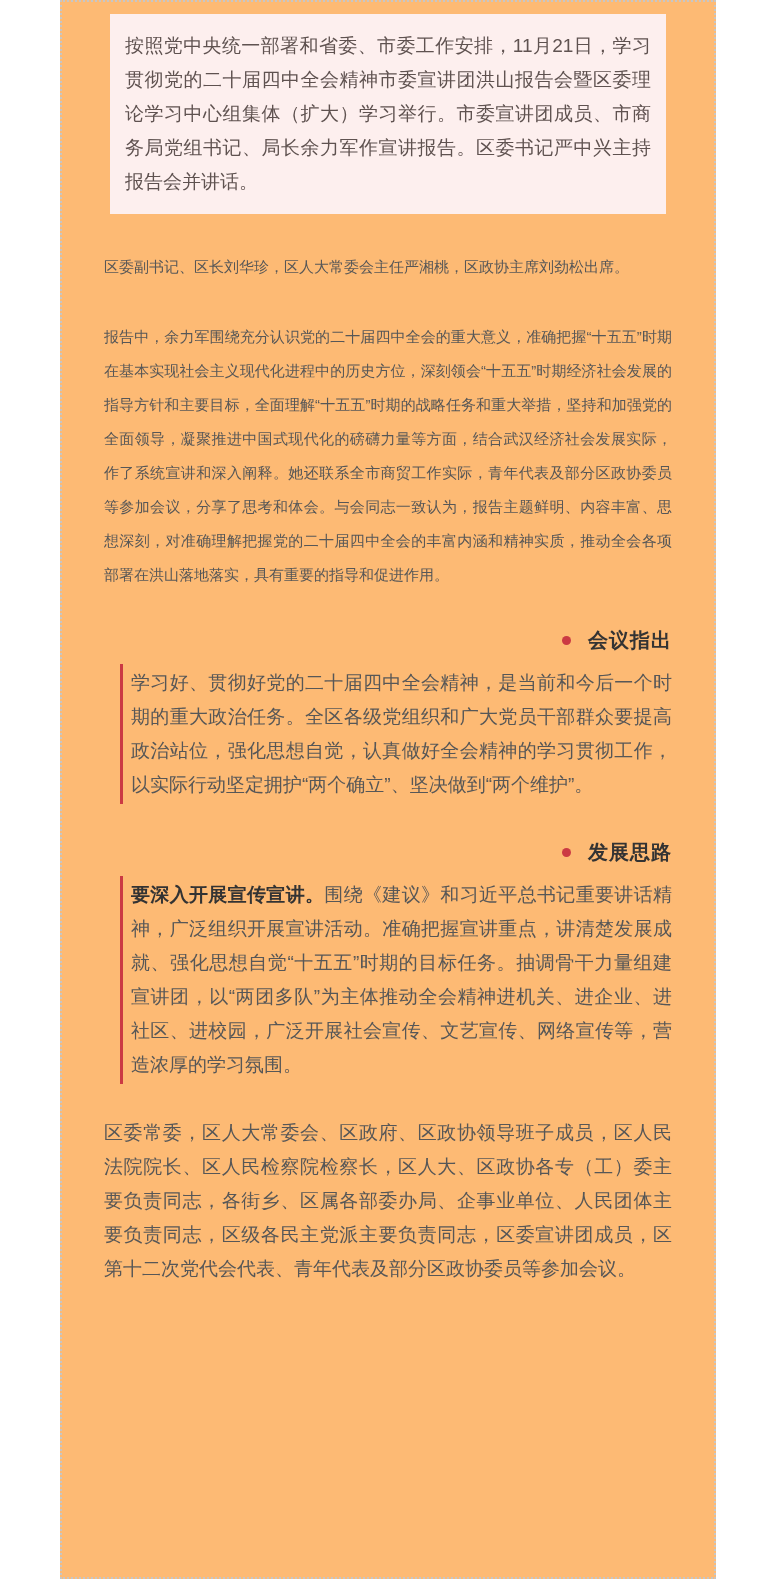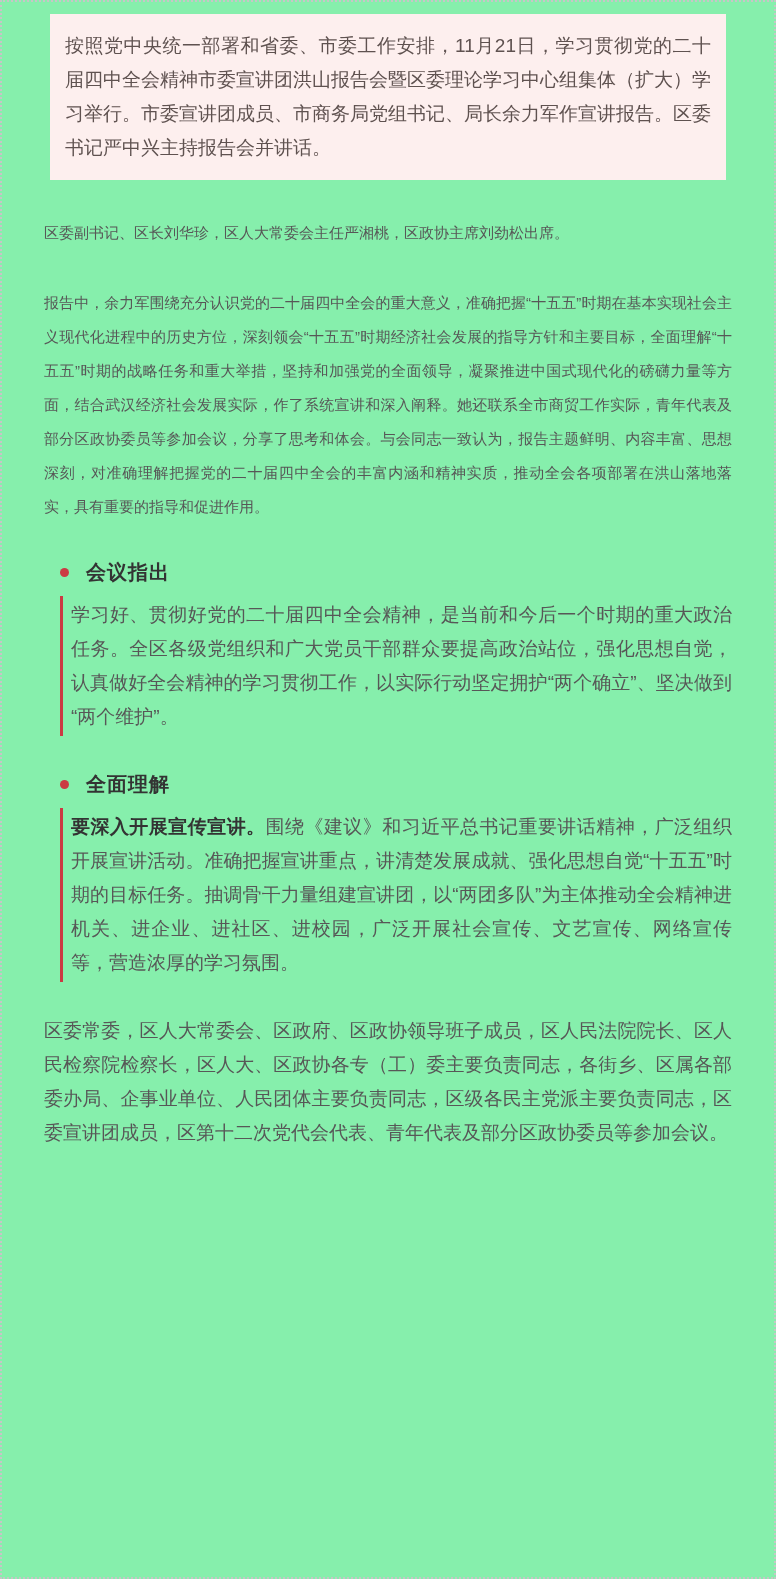--- a/index.html
+++ b/index.html
@@ -1,24 +1,24 @@
 <!DOCTYPE html>
 <html lang="zh" style="--accent: #cb3a43; --intro-bg: #fdefee; --intro-text: #5f5250; --body-text: #575757; --heading-text: #333333; --frame-border: #c6c6c6;"><head>
 <meta charset="utf-8">
 <style>
   * { margin: 0; padding: 0; box-sizing: border-box; }
   html, body { background: #ffffff; }
   body {
     font-family: "Liberation Sans", "DejaVu Sans", sans-serif;
   }
   .page {
-    width: 776px;
+    width: 656px;
     height: 1579px;
     margin: 0 auto;
-    background: #86efac;
+    background: #fdba74;
     border: 2px dotted var(--frame-border, #c6c6c6);
     padding-top: 12px;
     overflow: hidden;
   }
   .intro-box {
     margin: 0 48px;
     background: var(--intro-bg, #fdefee);
     padding: 15px 15px;
     font-size: 19px;
     line-height: 34px;
@@ -33,20 +33,21 @@
     font-size: 15px;
     line-height: 34px;
     color: var(--body-text, #575757);
     text-align: justify;
   }
   .section-heading {
     display: flex;
     align-items: center;
     margin: 34px 0 10px 16px;
     height: 28px;
+    justify-content: flex-end;
   }
   .bullet {
     width: 9px;
     height: 9px;
     border-radius: 50%;
     background: var(--accent, #cb3a43);
     flex: 0 0 auto;
   }
   .section-heading .heading-text {
     margin-left: 17px;
@@ -100,21 +101,21 @@
       <span class="bullet"></span>
       <span class="heading-text">会议指出</span>
     </div>
 
     <div class="quote-block">
       <p class="quote-para"><span class="quote-lead"></span><span>学习好、贯彻好党的二十届四中全会精神，是当前和今后一个时期的重大政治任务。全区各级党组织和广大党员干部群众要提高政治站位，强化思想自觉，认真做好全会精神的学习贯彻工作，以实际行动坚定拥护“两个确立”、坚决做到“两个维护”。</span></p>
     </div>
 
     <div class="section-heading">
       <span class="bullet"></span>
-      <span class="heading-text">全面理解</span>
+      <span class="heading-text">发展思路</span>
     </div>
 
     <div class="quote-block">
       <p class="quote-para"><span class="quote-lead">要深入开展宣传宣讲。</span><span>围绕《建议》和习近平总书记重要讲话精神，广泛组织开展宣讲活动。准确把握宣讲重点，讲清楚发展成就、强化思想自觉“十五五”时期的目标任务。抽调骨干力量组建宣讲团，以“两团多队”为主体推动全会精神进机关、进企业、进社区、进校园，广泛开展社会宣传、文艺宣传、网络宣传等，营造浓厚的学习氛围。</span></p>
     </div>
 
     <p class="closing-para">区委常委，区人大常委会、区政府、区政协领导班子成员，区人民法院院长、区人民检察院检察长，区人大、区政协各专（工）委主要负责同志，各街乡、区属各部委办局、企事业单位、人民团体主要负责同志，区级各民主党派主要负责同志，区委宣讲团成员，区第十二次党代会代表、青年代表及部分区政协委员等参加会议。</p>
 
   </div>
 </div>

